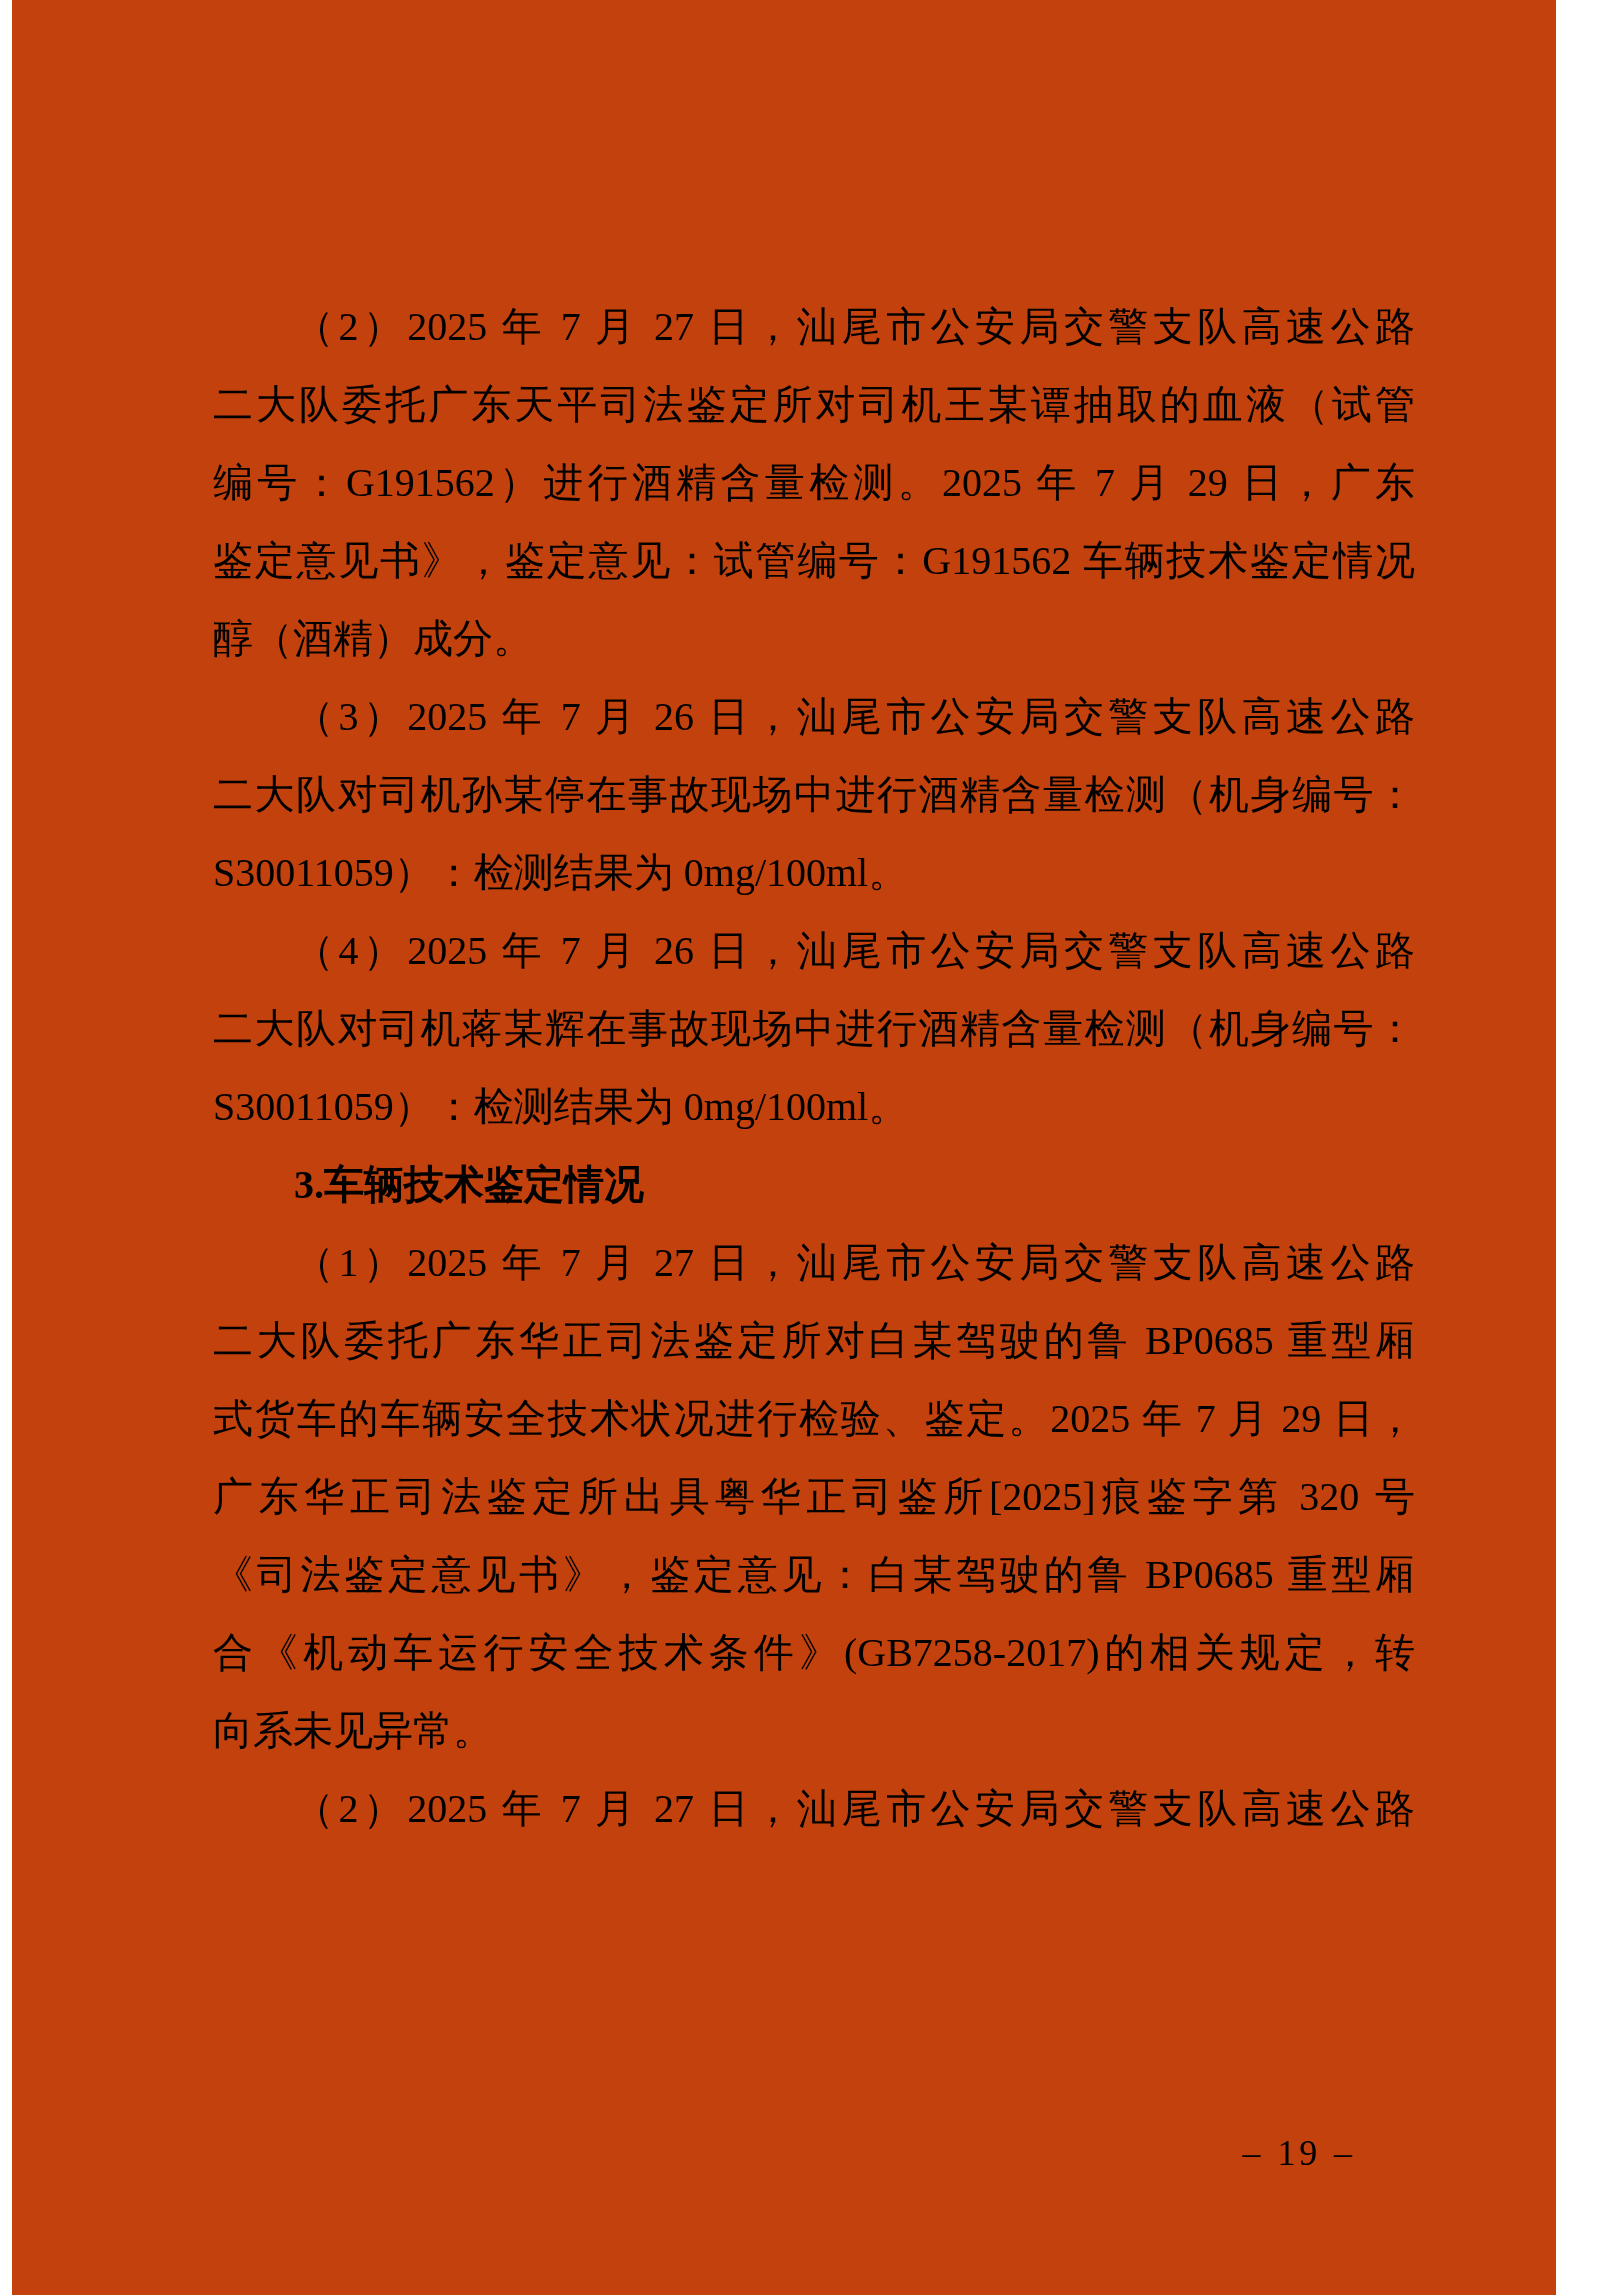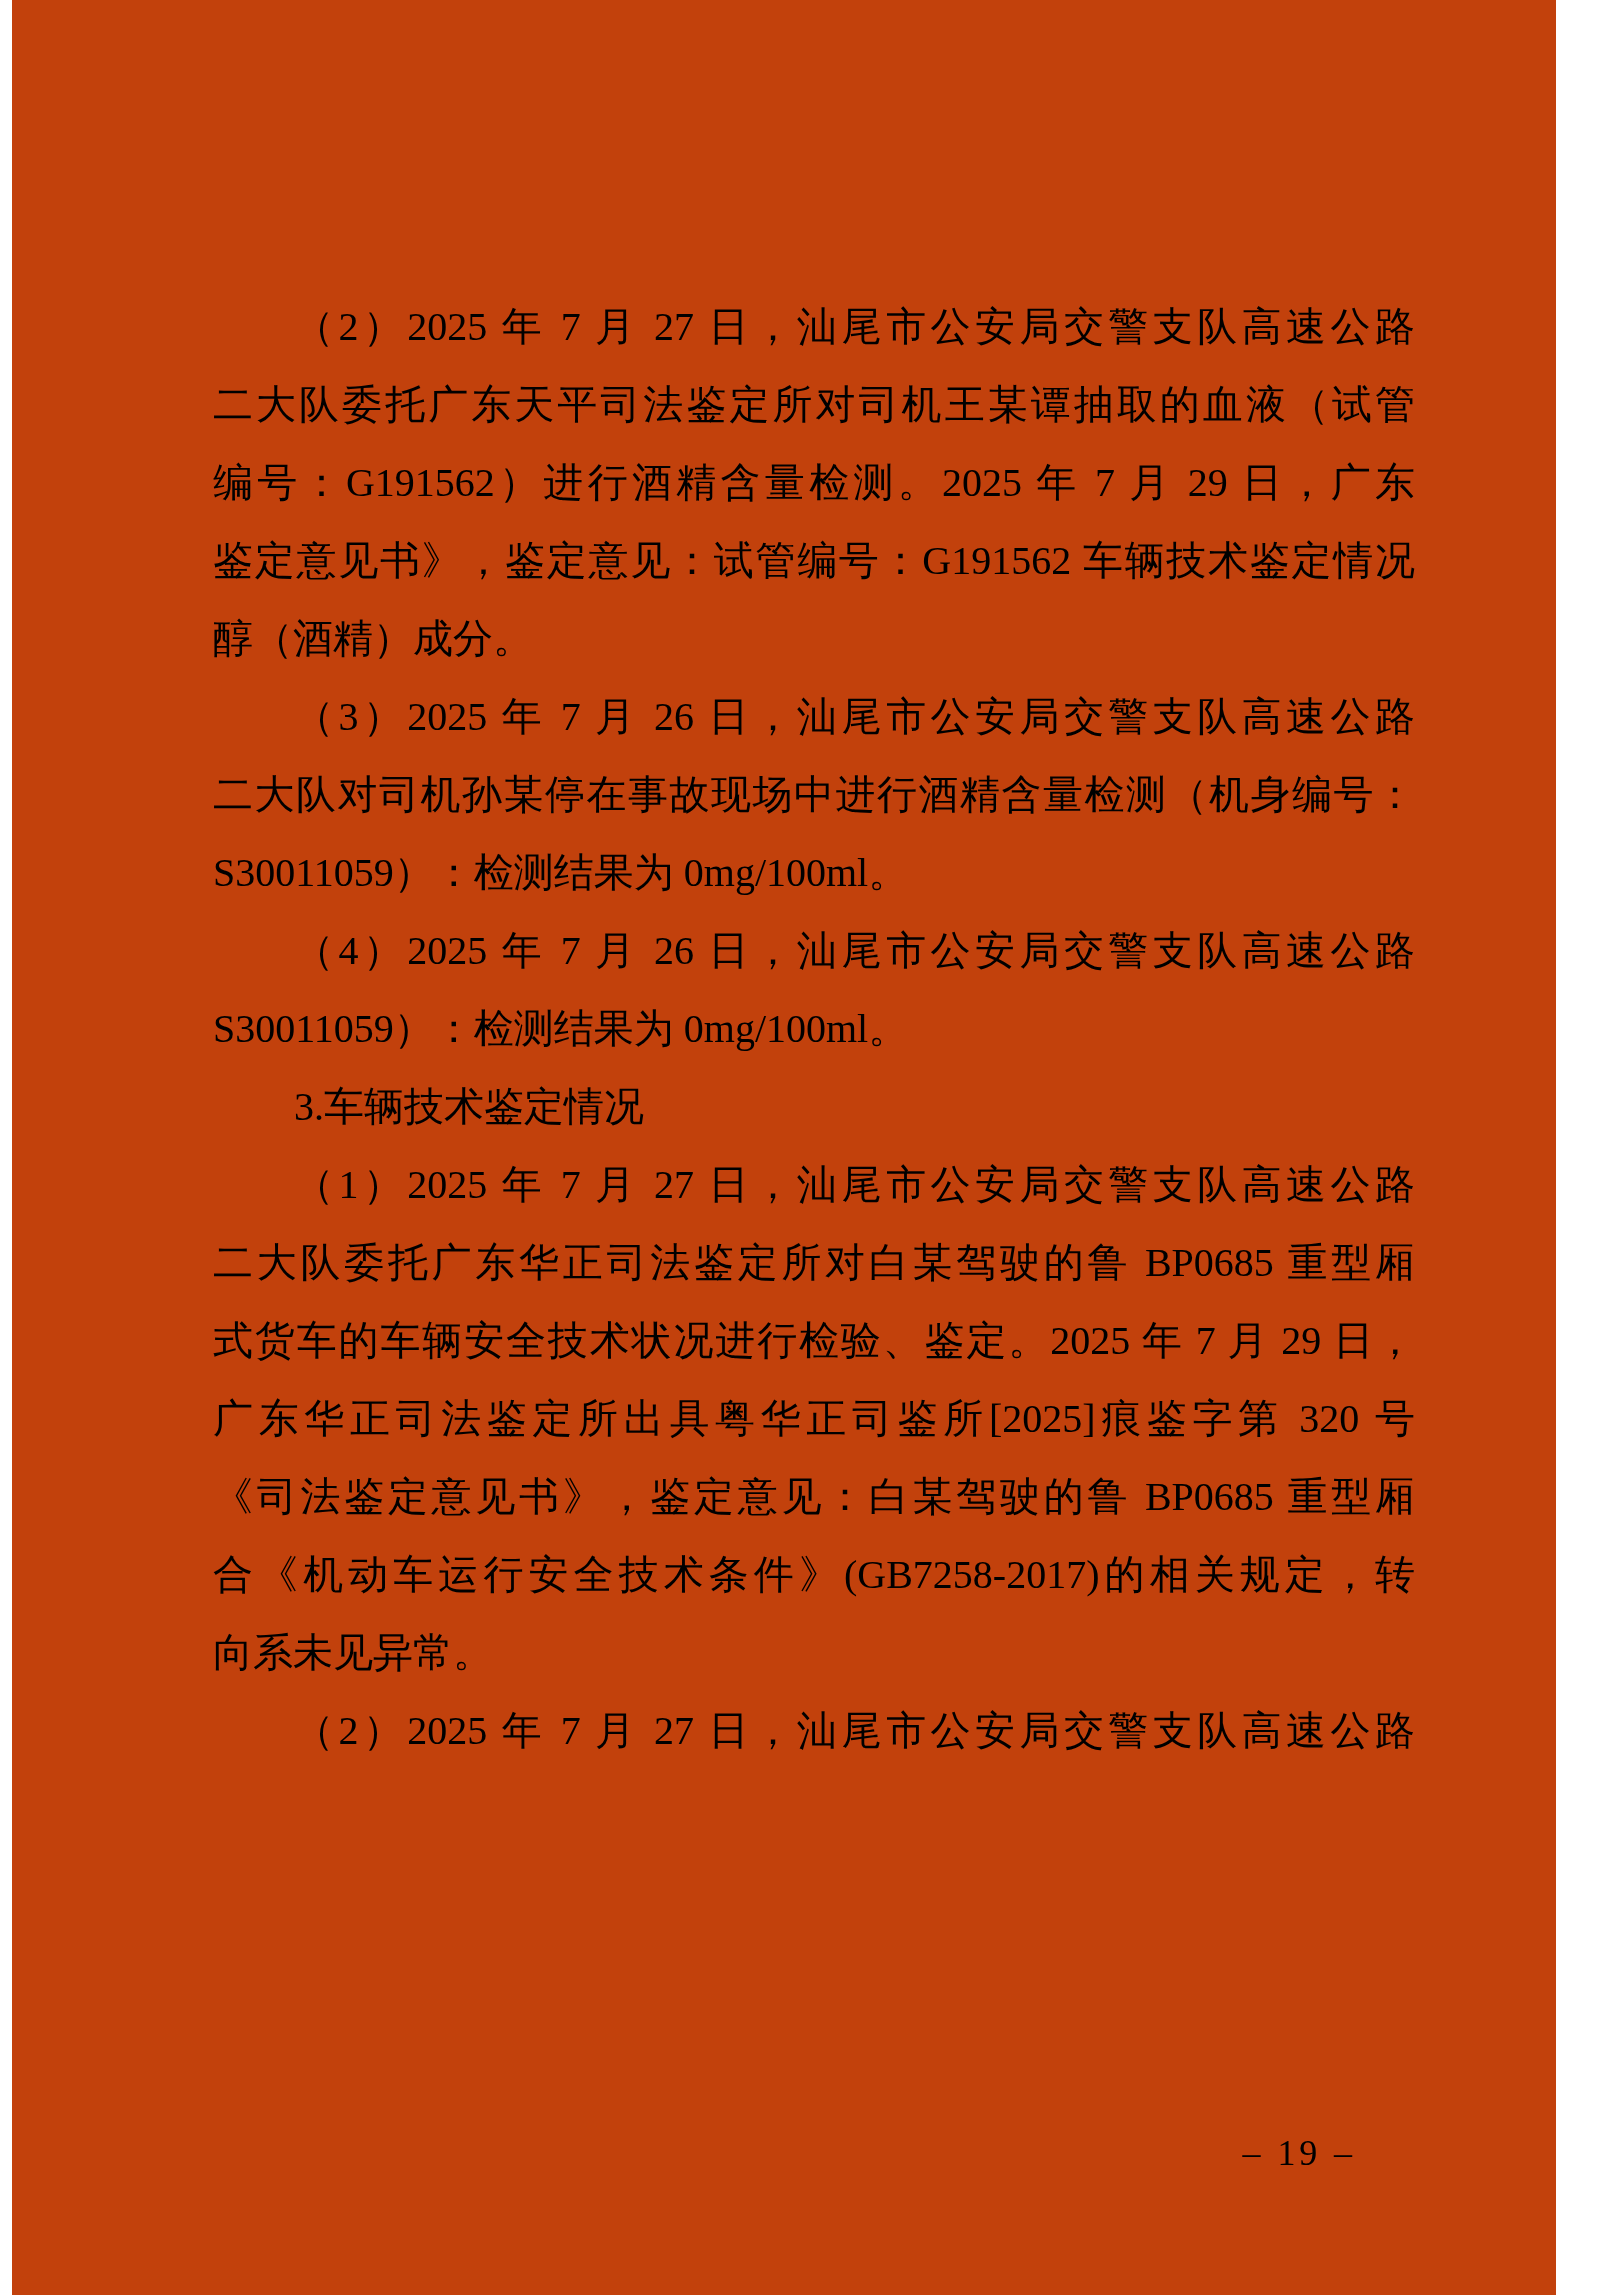--- a/index.html
+++ b/index.html
@@ -29,21 +29,21 @@
     text-align: left;
   }
   .line.j {
     text-align: justify;
     text-align-last: justify;
   }
   .line.indent {
     text-indent: 81px;
   }
   .line.bold {
-    font-weight: 400;
+    font-weight: 700;
   }
   .pagenum {
     position: absolute;
     top: 2134px;
     right: 200px;
     font-family: "Liberation Serif", "DejaVu Serif", serif;
     font-size: 36px;
     line-height: 39px;
     color: #000000;
     letter-spacing: 3.9px;
@@ -56,20 +56,21 @@
   <main class="doc-body">
       <div class="line j indent">（2）2025 年 7 月 27 日，汕尾市公安局交警支队高速公路</div>
       <div class="line j">二大队委托广东天平司法鉴定所对司机王某谭抽取的血液（试管</div>
       <div class="line j">编号：G191562）进行酒精含量检测。2025 年 7 月 29 日，广东</div>
       <div class="line j">鉴定意见书》，鉴定意见：试管编号：G191562 车辆技术鉴定情况</div>
       <div class="line">醇（酒精）成分。</div>
       <div class="line j indent">（3）2025 年 7 月 26 日，汕尾市公安局交警支队高速公路</div>
       <div class="line j">二大队对司机孙某停在事故现场中进行酒精含量检测（机身编号：</div>
       <div class="line">S30011059）：检测结果为 0mg/100ml。</div>
       <div class="line j indent">（4）2025 年 7 月 26 日，汕尾市公安局交警支队高速公路</div>
+      <div class="line j">二大队对司机蒋某辉在事故现场中进行酒精含量检测（机身编号：</div>
       <div class="line">S30011059）：检测结果为 0mg/100ml。</div>
       <div class="line indent bold">3.车辆技术鉴定情况</div>
       <div class="line j indent">（1）2025 年 7 月 27 日，汕尾市公安局交警支队高速公路</div>
       <div class="line j">二大队委托广东华正司法鉴定所对白某驾驶的鲁 BP0685 重型厢</div>
       <div class="line j">式货车的车辆安全技术状况进行检验、鉴定。2025 年 7 月 29 日，</div>
       <div class="line j">广东华正司法鉴定所出具粤华正司鉴所[2025]痕鉴字第 320 号</div>
       <div class="line j">《司法鉴定意见书》，鉴定意见：白某驾驶的鲁 BP0685 重型厢</div>
       <div class="line j">合《机动车运行安全技术条件》(GB7258-2017)的相关规定，转</div>
       <div class="line">向系未见异常。</div>
       <div class="line j indent">（2）2025 年 7 月 27 日，汕尾市公安局交警支队高速公路</div>

